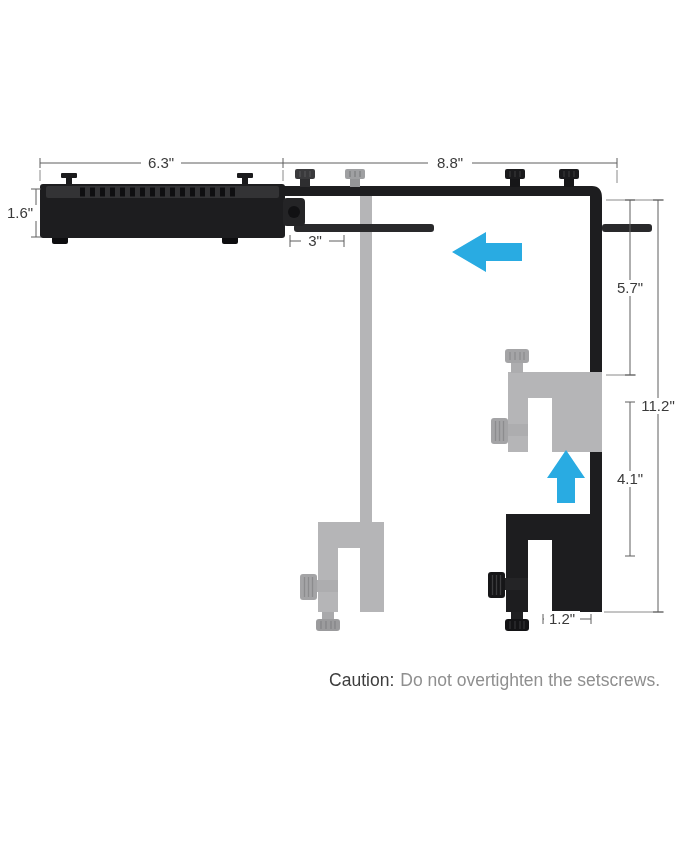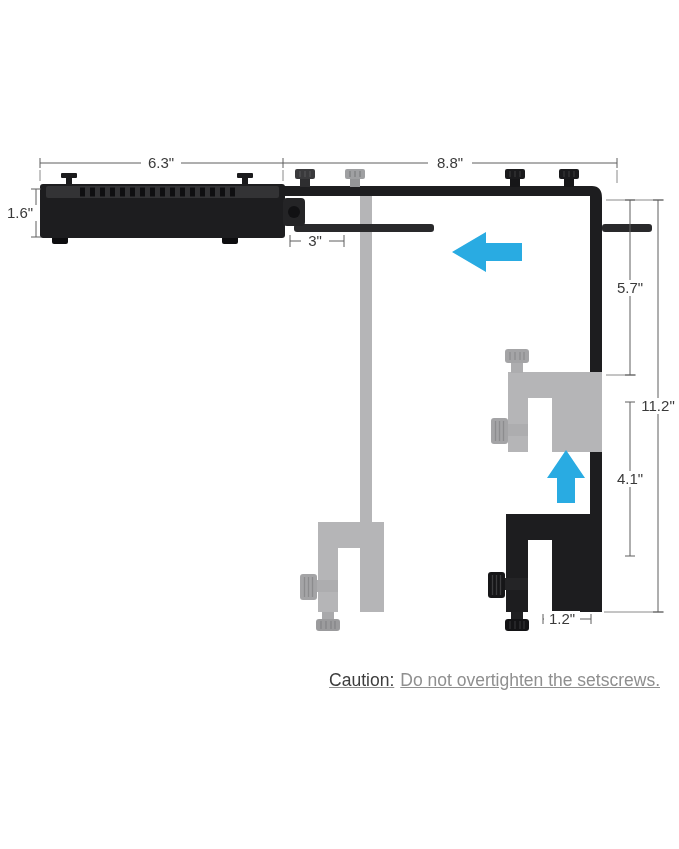--- a/index.html
+++ b/index.html
@@ -5,21 +5,21 @@
   html,body{margin:0;padding:0;background:#ffffff;}
   .stage{position:relative;width:679px;height:849px;background:#ffffff;
          font-family:"Liberation Sans",sans-serif;overflow:hidden;}
   .stage svg{position:absolute;left:0;top:0;}
   .dim-line{stroke:#5f5f5f;stroke-width:1;fill:none;}
   .ext-line{stroke:#8a8a8a;stroke-width:1;fill:none;}
   .dim-bg{fill:#ffffff;}
   .dim-text{fill:#3a3a3a;font-size:15px;font-family:"Liberation Sans",sans-serif;text-anchor:middle;}
   .part-black{fill:#1d1d1f;}
   .part-ghost{fill:#b5b5b7;}
-  .caution{position:absolute;top:670px;right:19px;font-size:17.5px;color:#8f8f8f;white-space:nowrap;text-decoration:underline;}
+  .caution{position:absolute;top:670px;right:19px;font-size:17.5px;color:#8f8f8f;white-space:nowrap;}
   .caution .cl{color:#3d3d3d;margin-right:6px;}
 </style>
 </head>
 <body>
 
 <div class="stage">
 
 <svg width="679" height="849" viewBox="0 0 679 849">
   <defs>
     <pattern id="vents" x="80" y="187.5" width="10" height="9" patternUnits="userSpaceOnUse">

